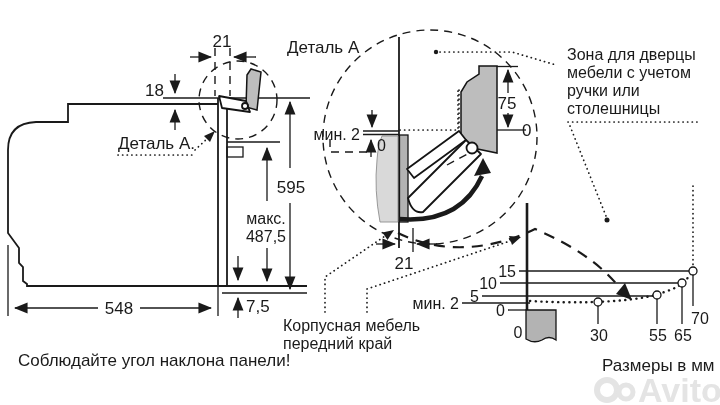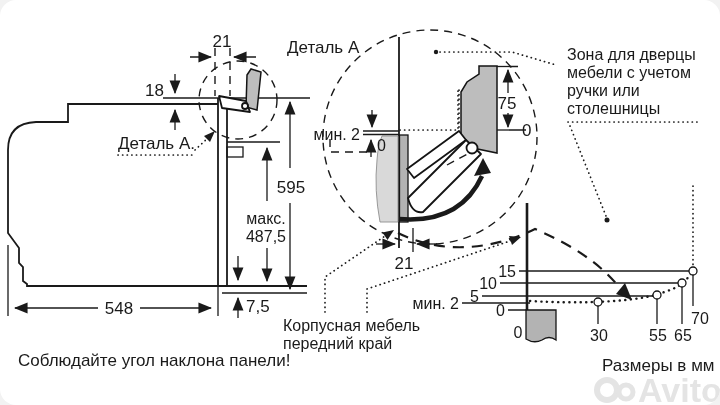--- a/index.html
+++ b/index.html
@@ -1,17 +1,17 @@
 <!DOCTYPE html>
 <html><head>
 <meta charset="utf-8">
 <style>
   html,body{margin:0;padding:0;background:#f2f2f2;}
   .stage{width:720px;height:405px;background:#ffffff;position:relative;overflow:hidden;
-         font-family:"Liberation Sans",sans-serif;border-radius:16px;}
+         font-family:"Liberation Sans",sans-serif;}
   svg{display:block}
   svg text{font-family:"Liberation Sans",sans-serif;fill:#1a1a1a;font-size:16px;}
   .t17{font-size:17px;}
   .ln{stroke:#1a1a1a;stroke-width:1.3;fill:none;}
   .ln2{stroke:#1a1a1a;stroke-width:1.8;fill:none;}
   .thick{stroke:#1a1a1a;stroke-width:2.6;fill:none;}
   .dt{stroke:#1a1a1a;stroke-width:1.7;fill:none;stroke-dasharray:0.2 4.4;stroke-linecap:round;}
   .dtb{stroke:#1a1a1a;stroke-width:2.4;fill:none;stroke-dasharray:0.2 5.4;stroke-linecap:round;}
   .dsh{stroke:#1a1a1a;stroke-width:1.4;fill:none;stroke-dasharray:8 6;}
   .dshT{stroke:#1a1a1a;stroke-width:2.2;fill:none;stroke-dasharray:11 8;}

